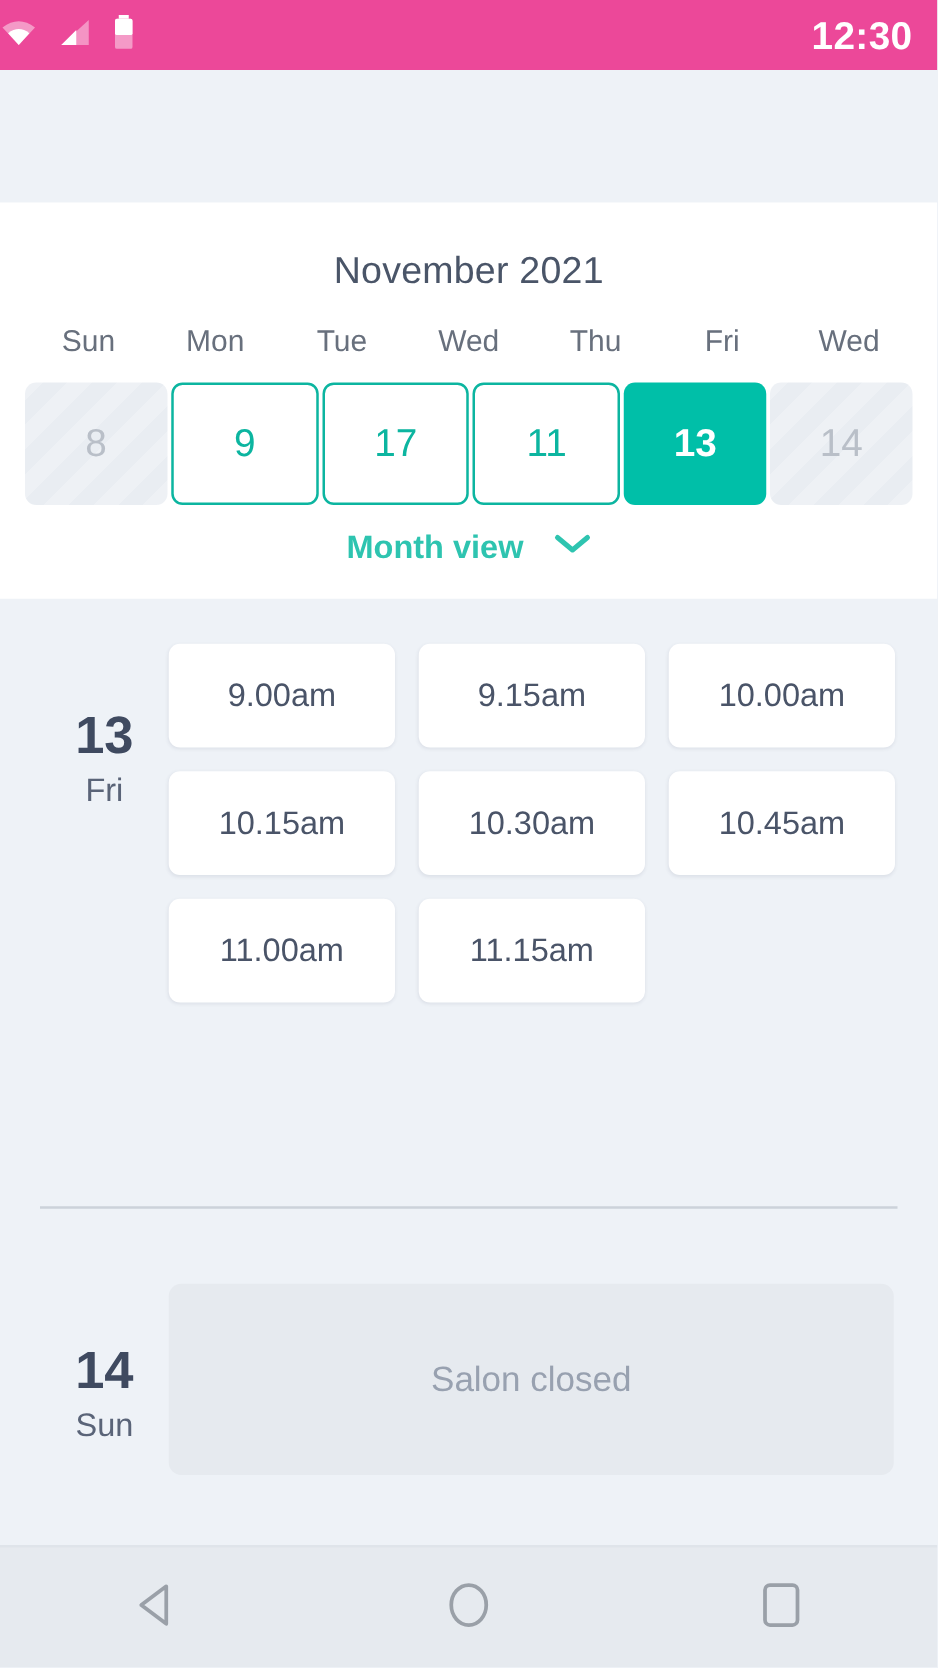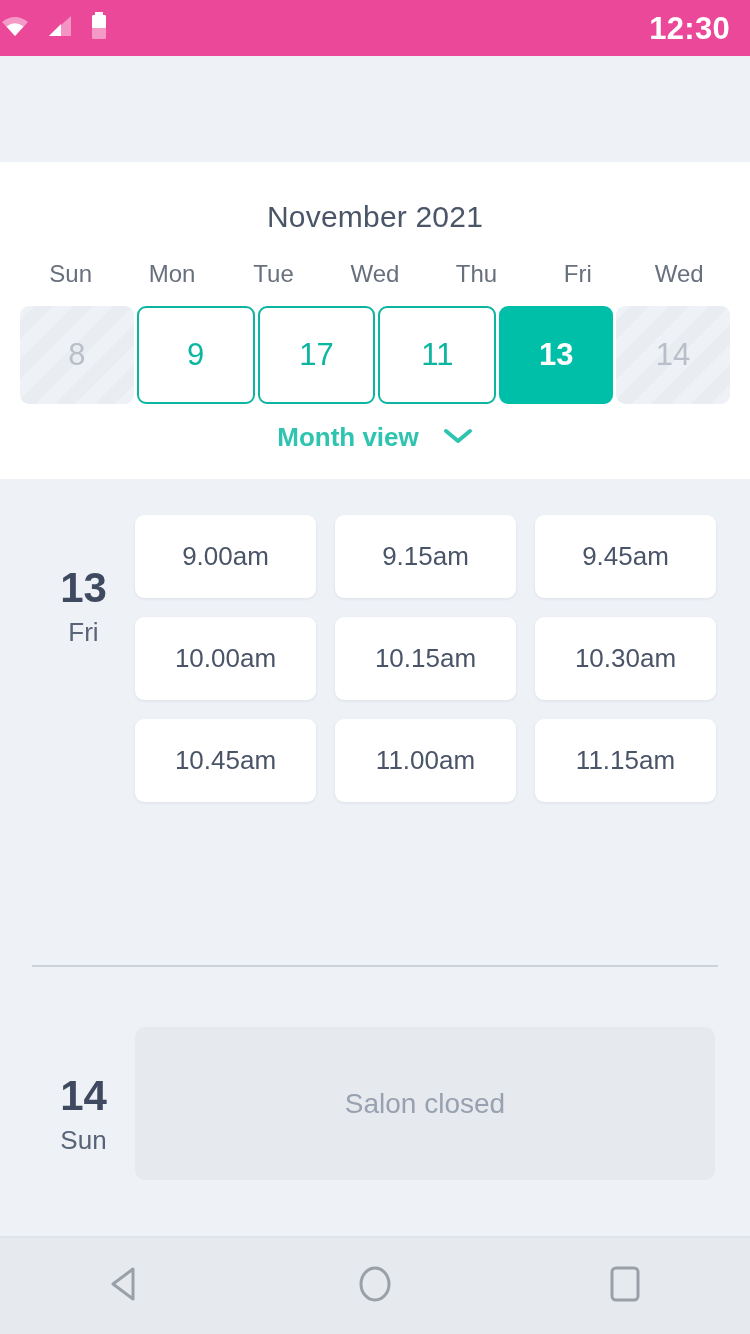--- a/index.html
+++ b/index.html
@@ -315,21 +315,20 @@
   <div class="slots-section">
 
     <div class="day-block">
       <div class="day-label">
         <div class="day-num">13</div>
         <div class="day-dow">Fri</div>
       </div>
       <div class="slots-grid">
         <div class="slot">9.00am</div>
         <div class="slot">9.15am</div>
-        <div class="slot">9.45am</div>
         <div class="slot">10.00am</div>
         <div class="slot">10.15am</div>
         <div class="slot">10.30am</div>
         <div class="slot">10.45am</div>
         <div class="slot">11.00am</div>
         <div class="slot">11.15am</div>
       </div>
     </div>
 
     <div class="divider"></div>

